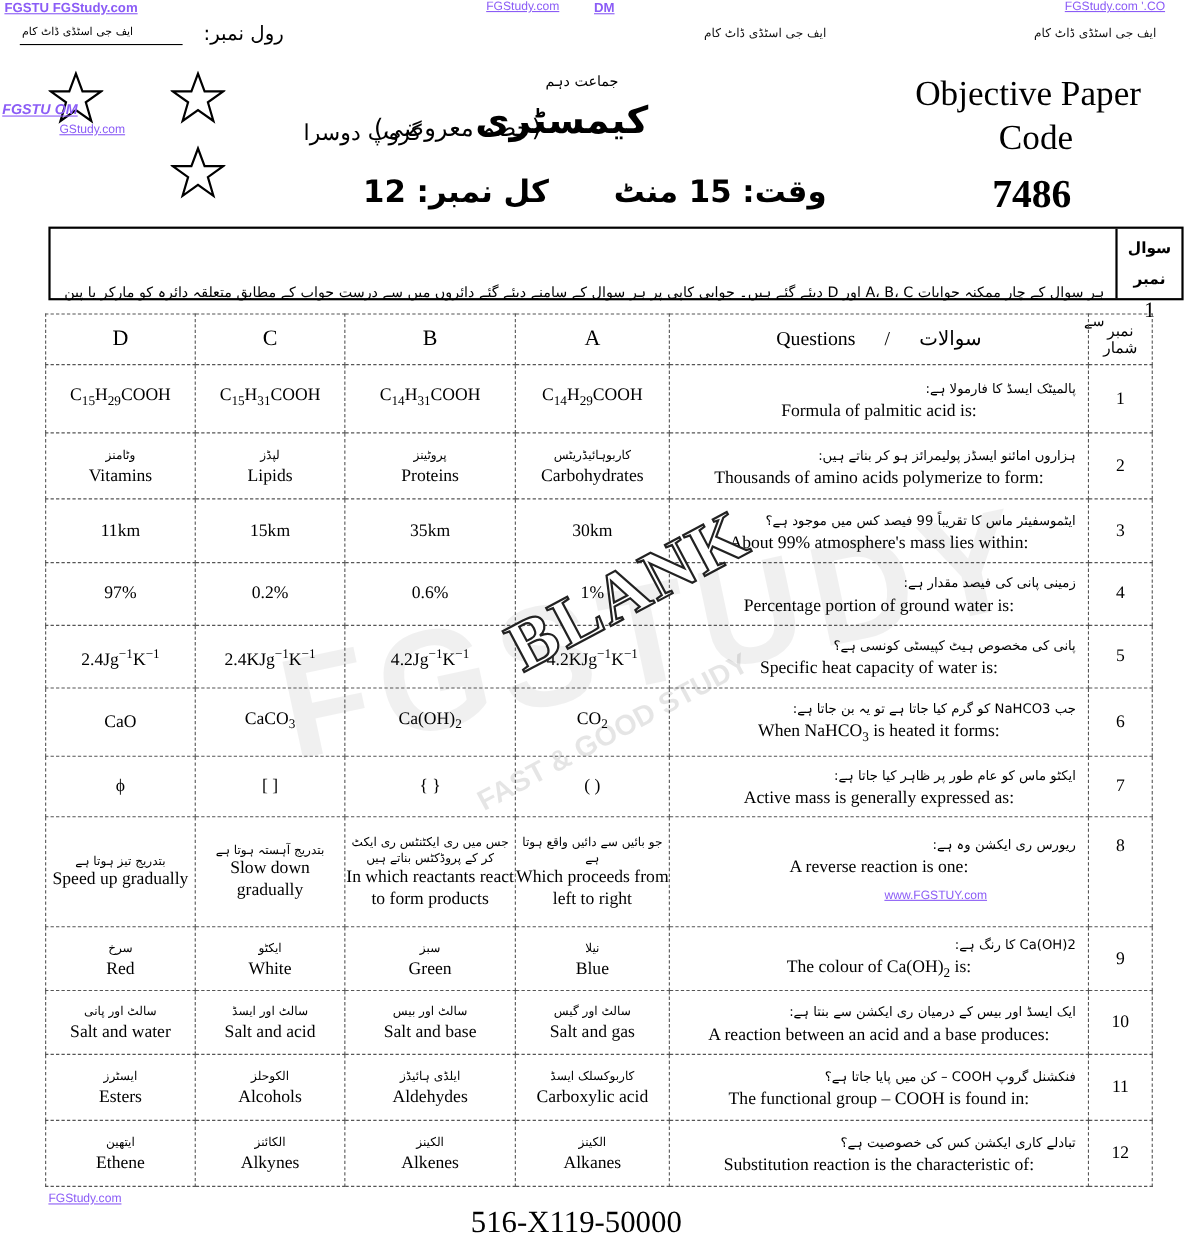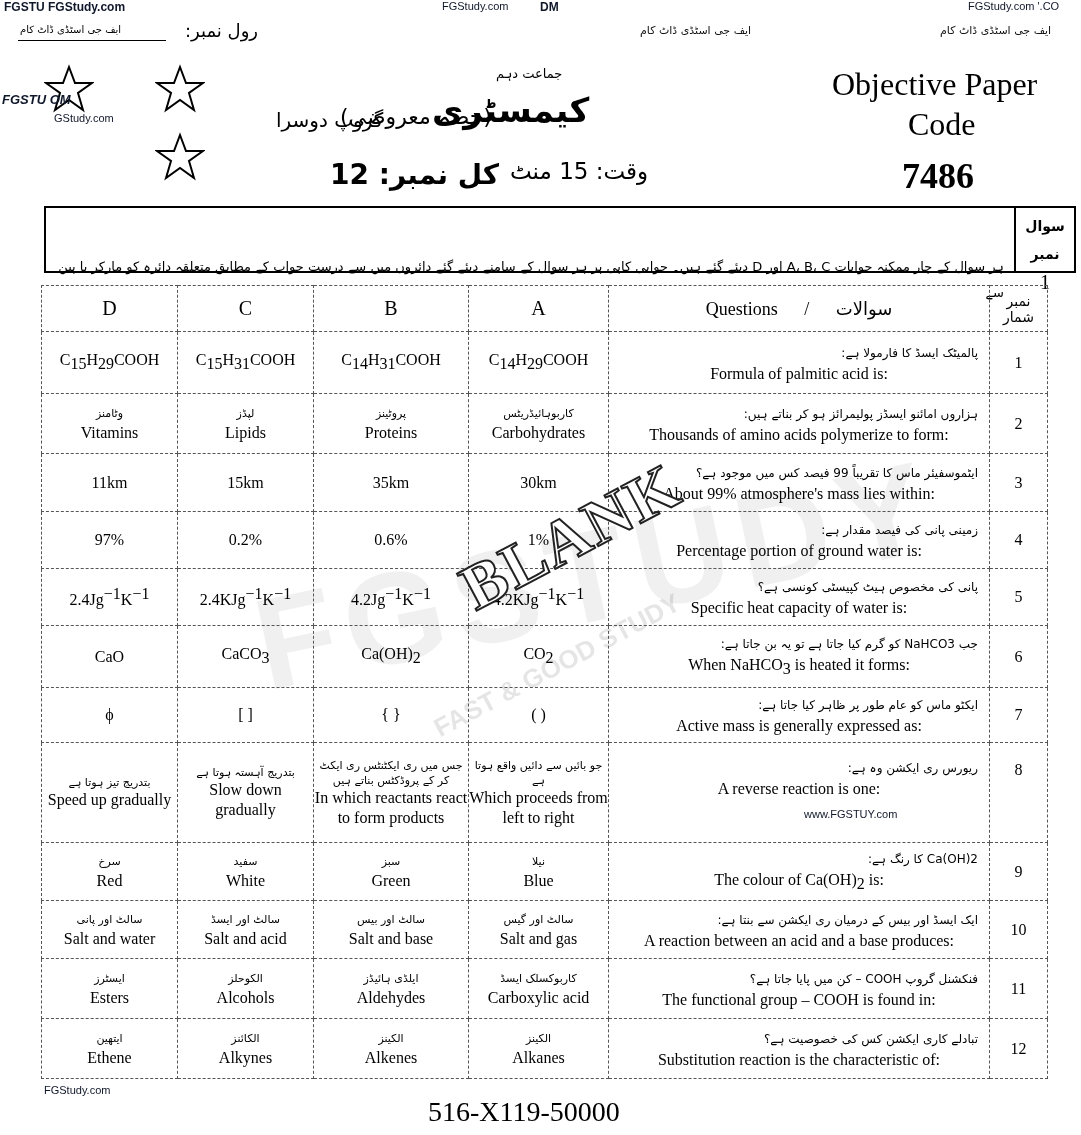--- a/index.html
+++ b/index.html
@@ -1,35 +1,35 @@
 <!DOCTYPE html>
 <html><head>
 <meta charset="utf-8">
 <style>
   * { box-sizing: border-box; margin: 0; padding: 0; }
   html, body { width: 1081px; height: 1135px; background: #ffffff; overflow: hidden; }
   body { position: relative; font-family: "Liberation Serif", serif; color: #000; }
 
-  .wm { position: absolute; font-family: "Liberation Sans", sans-serif; font-size: 11px; color: #0f172a; white-space: nowrap; }
+  .wm { position: absolute; font-family: "Liberation Sans", sans-serif; font-size: 11px; color: #8b5cf6; white-space: nowrap; text-decoration: underline; }
   .wm.bold { font-weight: bold; font-size: 12px; }
   .wm.ital { font-style: italic; font-weight: bold; font-size: 13px; }
   .urdu-small { position: absolute; font-family: "DejaVu Sans", sans-serif; font-size: 11px; direction: rtl; white-space: nowrap; color: #111; }
 
   .star { position: absolute; width: 50px; height: 50px; }
 
   .title-obj { position: absolute; left: 832px; top: 66px; font-size: 32px; line-height: 36px; }
   .title-code { position: absolute; left: 908px; top: 106px; font-size: 32px; line-height: 36px; }
   .paper-code { position: absolute; left: 902px; top: 156px; font-size: 36px; font-weight: bold; line-height: 40px; }
 
   .urdu { font-family: "DejaVu Sans", sans-serif; direction: rtl; }
   .h-class { position: absolute; left: 496px; top: 66px; font-size: 13px; }
   .h-subject { position: absolute; left: 432px; top: 90px; font-size: 34px; font-weight: bold; }
   .h-subpart { position: absolute; left: 340px; top: 104px; font-size: 22px; }
   .h-group { position: absolute; left: 276px; top: 108px; font-size: 20px; }
-  .h-time { position: absolute; left: 510px; top: 158px; font-size: 23px; font-weight: normal; }
+  .h-time { position: absolute; left: 558px; top: 158px; font-size: 28px; font-weight: bold; }
   .h-marks { position: absolute; left: 330px; top: 158px; font-size: 28px; font-weight: bold; }
   .h-roll { position: absolute; left: 185px; top: 20px; font-size: 18px; }
   .roll-line { position: absolute; left: 18px; top: 40px; width: 148px; border-bottom: 1px solid #000; }
   .roll-val { position: absolute; left: 20px; top: 24px; font-size: 10px; }
 
   
   .instr { position: absolute; left: 44px; top: 206px; width: 1032px; height: 67px; border: 2px solid #000; display: flex; }
   .instr-text { flex: 1; padding: 6px 10px; font-size: 13px; line-height: 26px; text-align: right; margin-top: 40px; }
   .instr-q { width: 60px; border-left: 2px solid #000; text-align: center; font-size: 14px; font-weight: bold; padding-top: 4px; line-height: 28px; }
   .instr-q .num { font-family: "Liberation Serif", serif; font-size: 20px; font-weight: normal; }
@@ -43,21 +43,21 @@
   th.qh { font-size: 18px; font-weight: bold; }
   th.qh .sep { margin: 0 22px; }
   th.nh { font-size: 14px; font-weight: bold; }
   td.ans { font-size: 16px; line-height: 20px; }
   td.ans .ur { display: block; font-family: "DejaVu Sans", sans-serif; font-size: 11px; line-height: 18px; direction: rtl; }
   td.ans .ur2 { font-size: 11px; line-height: 15px; }
   td.q { text-align: left; padding: 2px 3px; }
   td.q .qur { display: block; text-align: right; font-family: "DejaVu Sans", sans-serif; font-size: 12px; direction: rtl; padding-right: 8px; line-height: 22px; }
   td.q .qen { display: block; font-size: 16px; line-height: 20px; }
   td.n { font-size: 16px; font-weight: bold; }
-  sub, sup { font-size: 16px; }
+  sub, sup { font-size: 12px; }
 
   .footer-code { position: absolute; left: 428px; top: 1096px; font-size: 28px; line-height: 32px; }
 
   .stamp { position: absolute; left: 452px; top: 500px; transform: rotate(-28deg); font-family: "Liberation Serif", serif; font-weight: bold; font-size: 64px; color: #fff; -webkit-text-stroke: 2px #222; letter-spacing: 2px; }
   .bigwm { position: absolute; left: 250px; top: 500px; font-family: "Liberation Sans", sans-serif; font-weight: bold; font-size: 130px; color: rgba(0,0,0,0.06); transform: rotate(-12deg); letter-spacing: 10px; pointer-events: none; }
   .slogan { position: absolute; left: 420px; top: 650px; font-family: "Liberation Sans", sans-serif; font-weight: bold; font-size: 26px; color: rgba(0,0,0,0.1); transform: rotate(-28deg); pointer-events: none; }
 </style>
 </head>
 <body>
 
@@ -222,21 +222,21 @@
     <td class="ans"><span class="ur ur2">جو بائیں سے دائیں واقع ہوتا ہے</span><span>Which proceeds from left to right</span></td>
     <td class="q" style="vertical-align:top;padding-top:14px;">
           <span class="qur">ریورس ری ایکشن وہ ہے:</span>
           <span class="qen">A reverse reaction is one:</span>
         </td>
     <td class="n" style="vertical-align:top;padding-top:18px;">8</td>
   </tr>
 
   <tr style="height:58px">
     <td class="ans"><span class="ur">سرخ</span><span>Red</span></td>
-    <td class="ans"><span class="ur">سفید</span><span>White</span></td>
+    <td class="ans"><span class="ur">ایکٹو</span><span>White</span></td>
     <td class="ans"><span class="ur">سبز</span><span>Green</span></td>
     <td class="ans"><span class="ur">نیلا</span><span>Blue</span></td>
     <td class="q">
           <span class="qur">Ca(OH)2 کا رنگ ہے:</span>
           <span class="qen">The colour of Ca(OH)<sub>2</sub> is:</span>
         </td>
     <td class="n">9</td>
   </tr>
 
   <tr style="height:58px">

